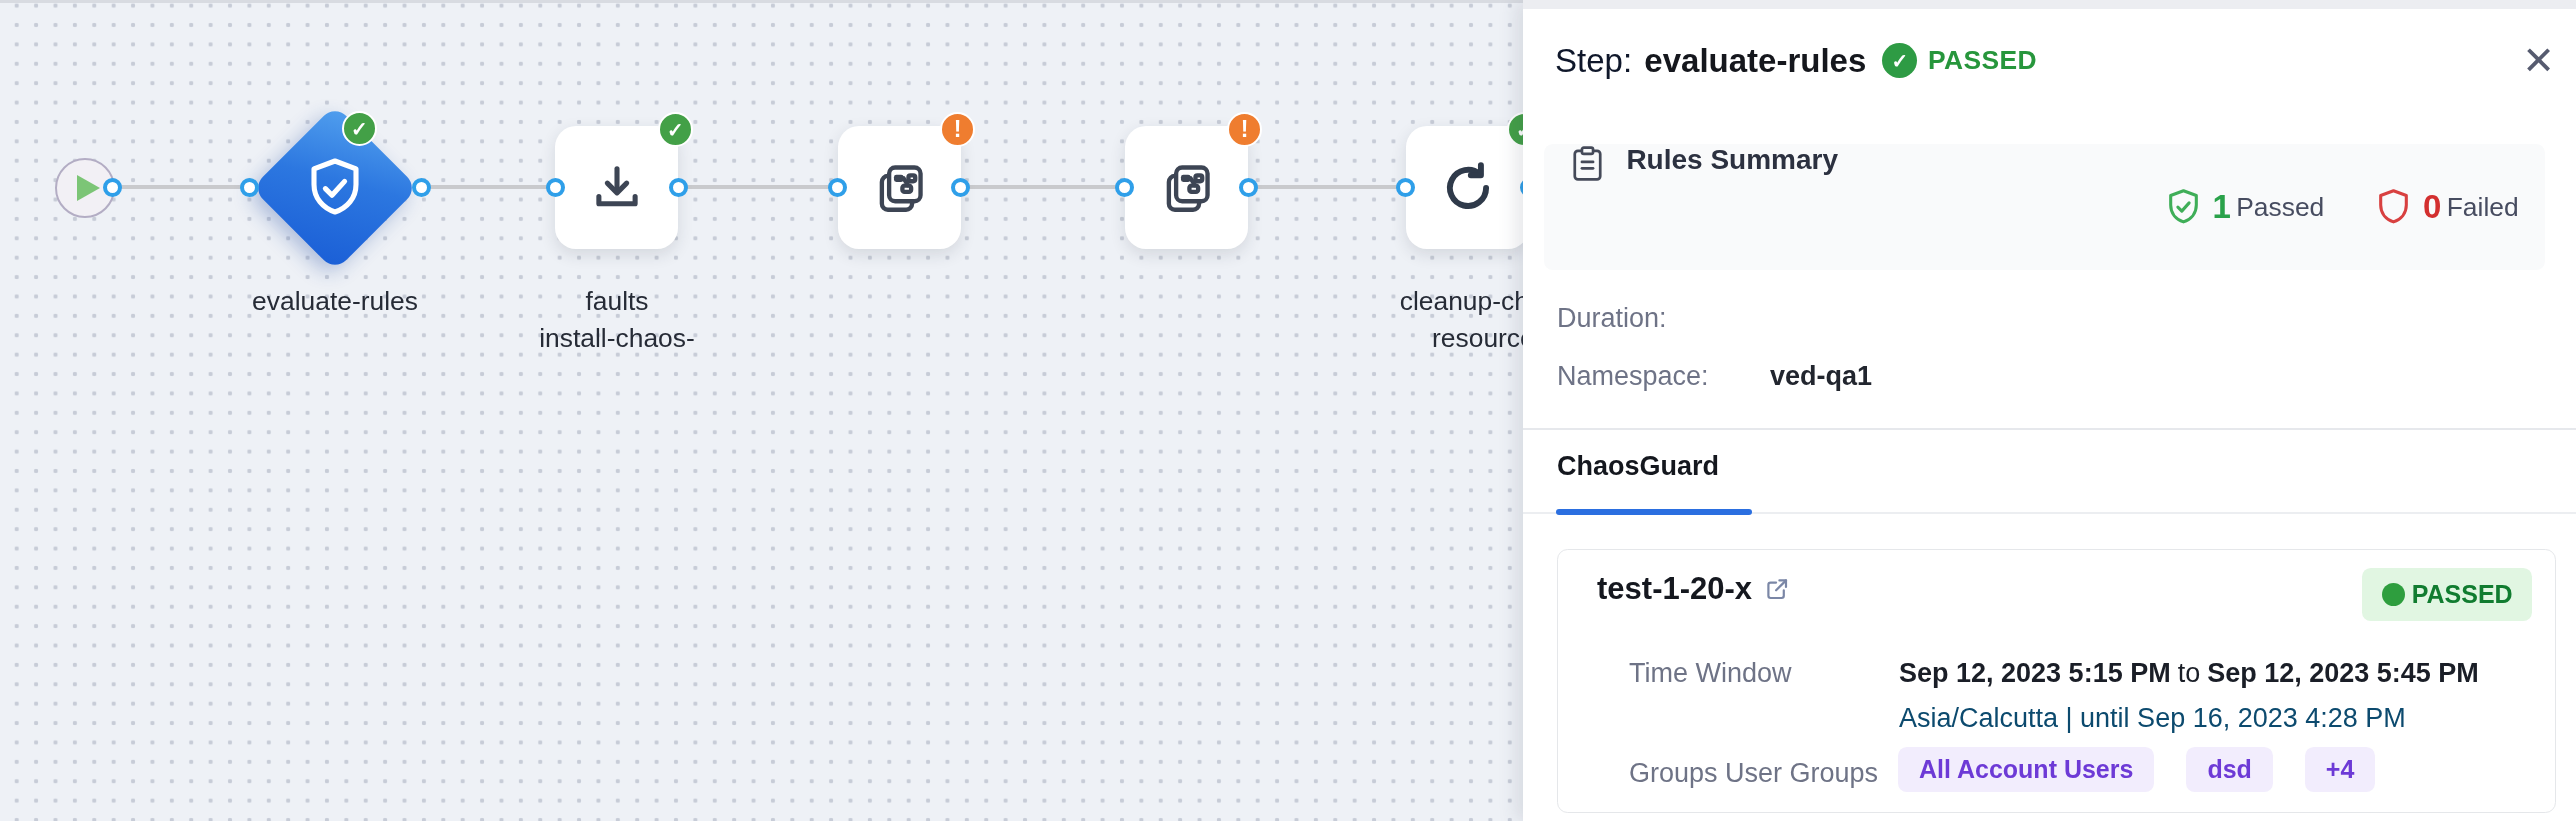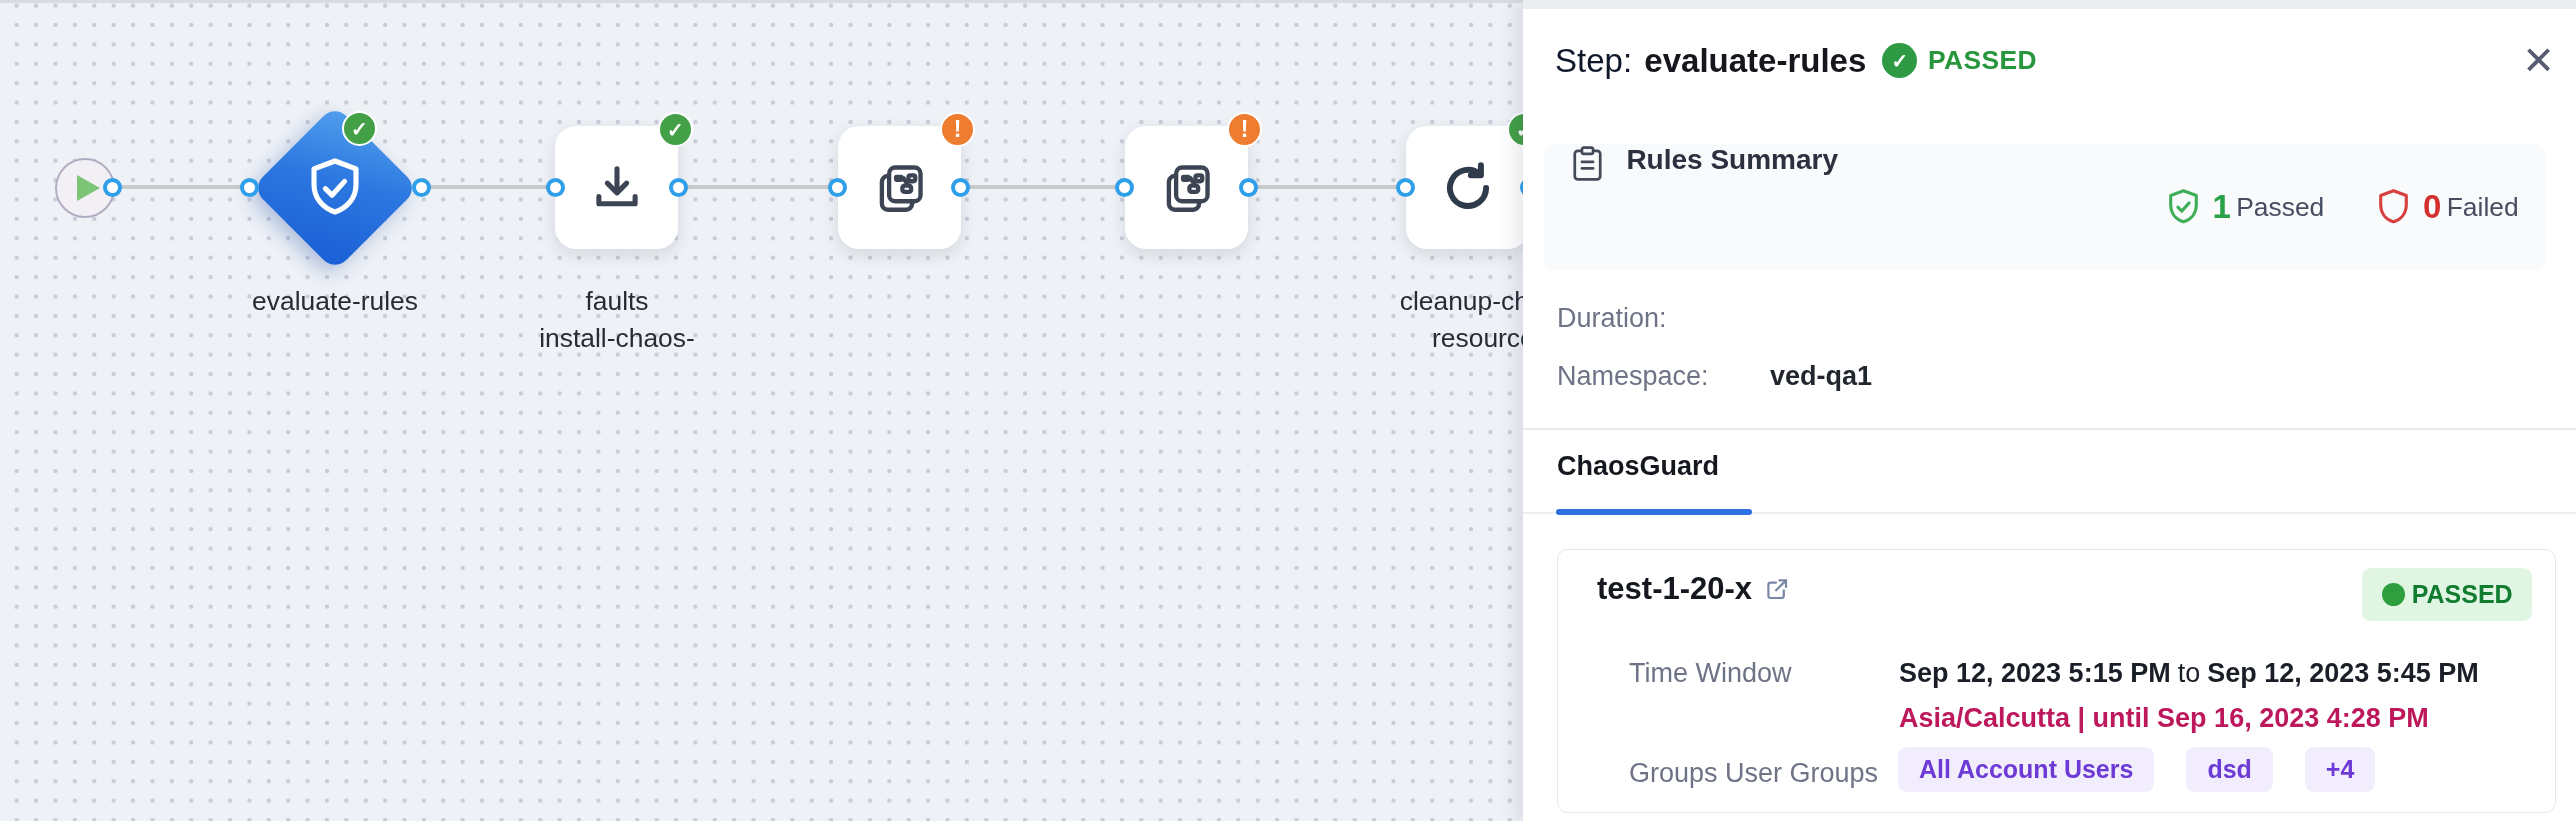--- a/index.html
+++ b/index.html
@@ -90,21 +90,21 @@
   .gc-name { font-size:31px; font-weight:700; color:#15181f; }
   .ext-icon { margin-left:12.3px; display:flex; }
   .gc-pill { position:absolute; right:23px; top:17.6px; height:53px; padding:0 19.4px;
     background:#e1f6e2; border-radius:8.8px; display:flex; align-items:center; }
   .gc-dot { width:23px; height:23px; border-radius:50%; background:#2e9e3e; margin-right:7px; }
   .gc-pill-text { font-size:25px; font-weight:700; color:#117c30; }
   .gc-label { position:absolute; left:71px; color:#6e7386; font-size:27px; }
   .gc-val { position:absolute; left:327px; color:#1a1e27; font-size:27px;margin-left:14px; }
   .bold { font-weight:700; }
   .sep { font-weight:400; padding:0 7px; }
-  .tz-line { font-weight:700; color:#be185d; }
+  .tz-line { font-weight:400; color:#0c4a6e; }
   .group-pills { position:absolute; left:340px; display:flex; gap:32px; align-items:center; }
   .u-pill { background:#f2edfd; border-radius:8.8px; padding:8px 21px;
     font-size:25px; font-weight:700; color:#6d3ad6; cursor:pointer; }
 
   svg { display:block; }
 </style>
 </head>
 <body>
 
 <div class="stage">

